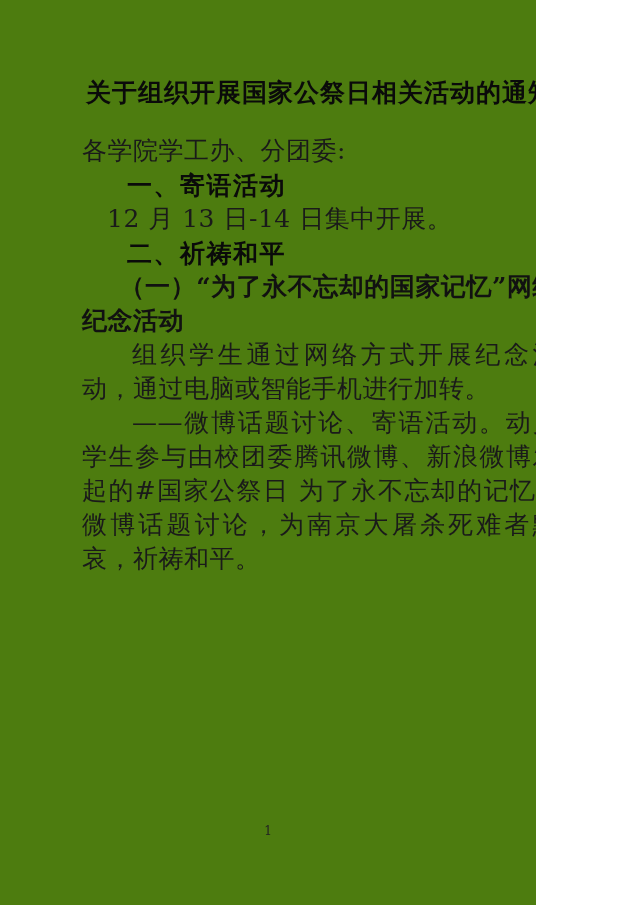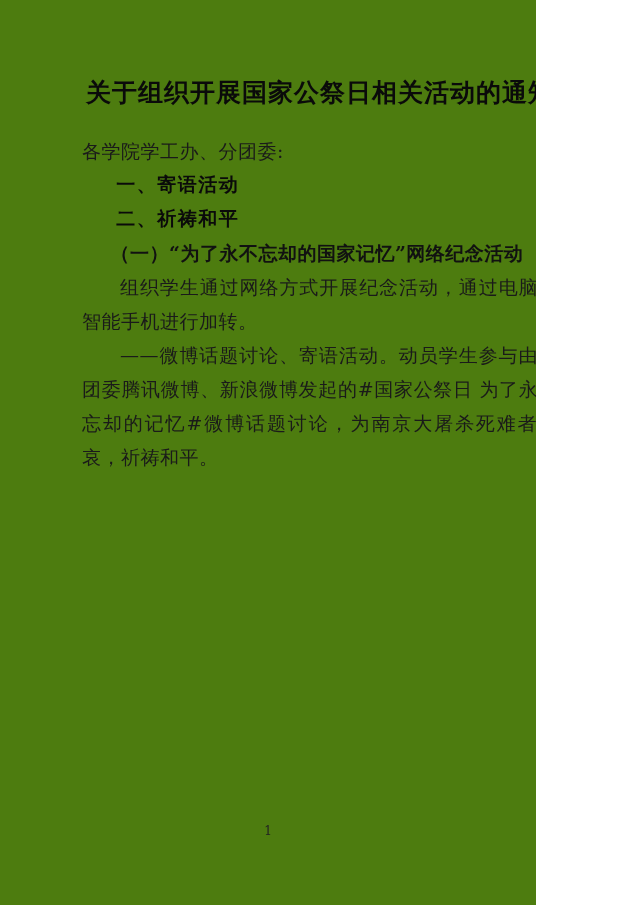--- a/index.html
+++ b/index.html
@@ -27,21 +27,21 @@
     font-weight: bold;
     font-size: 25px;
     line-height: 32px;
     text-align: center;
     letter-spacing: 1px;
     color: #0a0a0a;
   }
   p {
     margin: 0;
     font-family: "DejaVu Serif", serif;
-    font-size: 19px;
+    font-size: 25px;
     line-height: 34px;
     letter-spacing: 0.5px;
     text-align: justify;
     color: #1a1a1a;
   }
   .salutation { text-indent: 0; }
   .indent-2 { text-indent: 2em; }
   .indent-1 { text-indent: 1em; }
   .indent-15 { text-indent: 1.5em; }
   .sect-heading {
@@ -72,20 +72,21 @@
 
 <div class="page">
   <div class="content">
     <h1 class="doc-title">关于组织开展国家公祭日相关活动的通知</h1>
 
     <p class="salutation">各学院学工办、分团委:</p>
 
 
     <p class="sect-heading">一、寄语活动</p>
 
+    <p class="indent-1">12 月 13 日-14 日集中开展。</p>
 
     <p class="sect-heading">二、祈祷和平</p>
 
     <p class="sub-heading indent-15">（一）“为了永不忘却的国家记忆”网络纪念活动</p>
 
     <p class="indent-2">组织学生通过网络方式开展纪念活动，通过电脑或智能手机进行加转。</p>
 
 
     <p class="indent-2">——微博话题讨论、寄语活动。动员学生参与由校团委腾讯微博、新浪微博发起的#国家公祭日 为了永不忘却的记忆#微博话题讨论，为南京大屠杀死难者默哀，祈祷和平。</p>
   </div>

